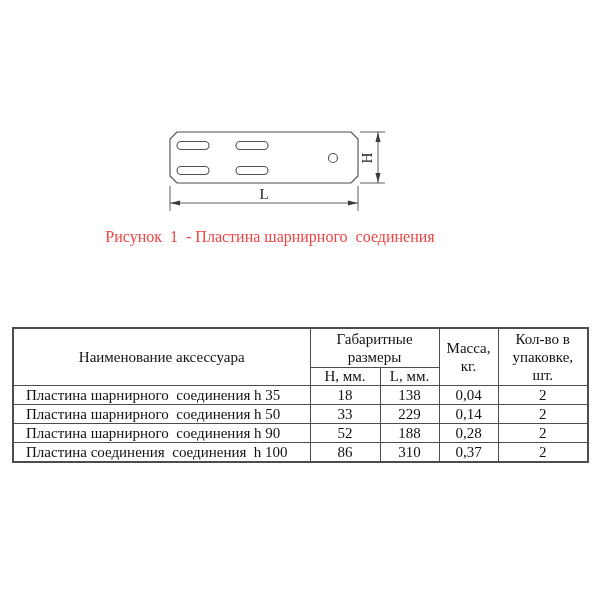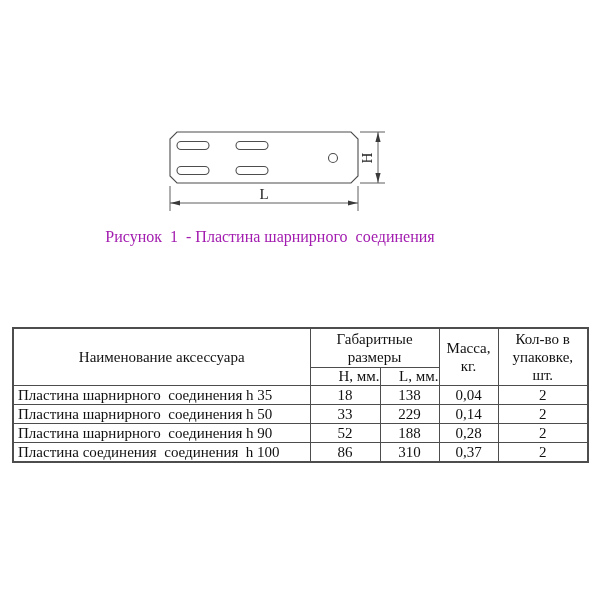--- a/index.html
+++ b/index.html
@@ -40,21 +40,21 @@
     font-family: "Liberation Serif", "DejaVu Serif", serif;
     font-size: 15px;
   }
   .caption {
     position: absolute;
     top: 228px;
     left: 0;
     width: 540px;
     text-align: center;
     font-size: 16px;
-    color: #a21caf;
+    color: #ef4444;
     white-space: pre;
   }
   table.spec {
     position: absolute;
     left: 12px;
     top: 327px;
     width: 575px;
     border-collapse: collapse;
     table-layout: fixed;
     font-size: 15px;
@@ -71,28 +71,27 @@
     line-height: 18px;
     white-space: pre-line;
     overflow: hidden;
   }
   table.spec thead tr.grp-row th {
     height: 38px;
   }
   table.spec thead tr.sub-row th {
     height: 17px;
     line-height: 15px;
-    text-align: right;
   }
   table.spec tbody tr {
     height: 19px;
   }
   table.spec td.name-cell {
     text-align: left;
-    padding-left: 4px;
+    padding-left: 12px;
     white-space: pre;
   }
 </style>
 </head>
 <body>
 
 <div class="page">
 
   <svg class="drawing" width="600" height="230" viewBox="0 0 600 230">
 

